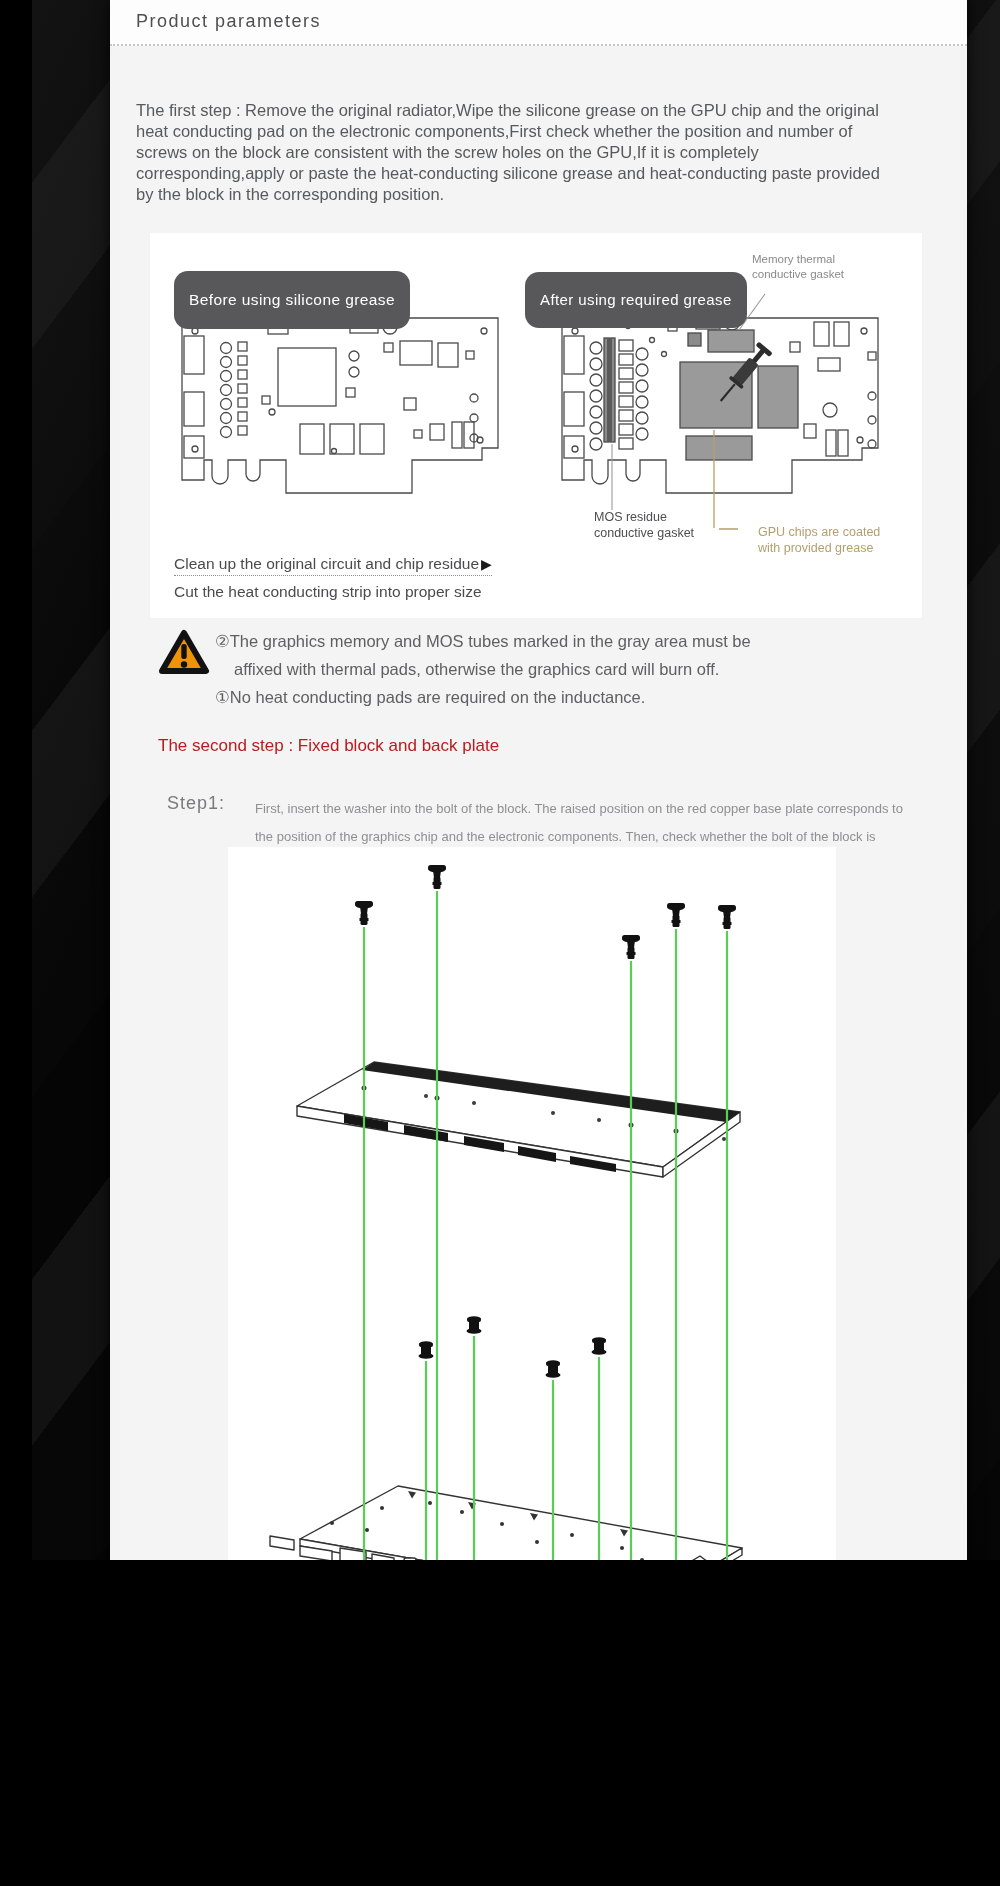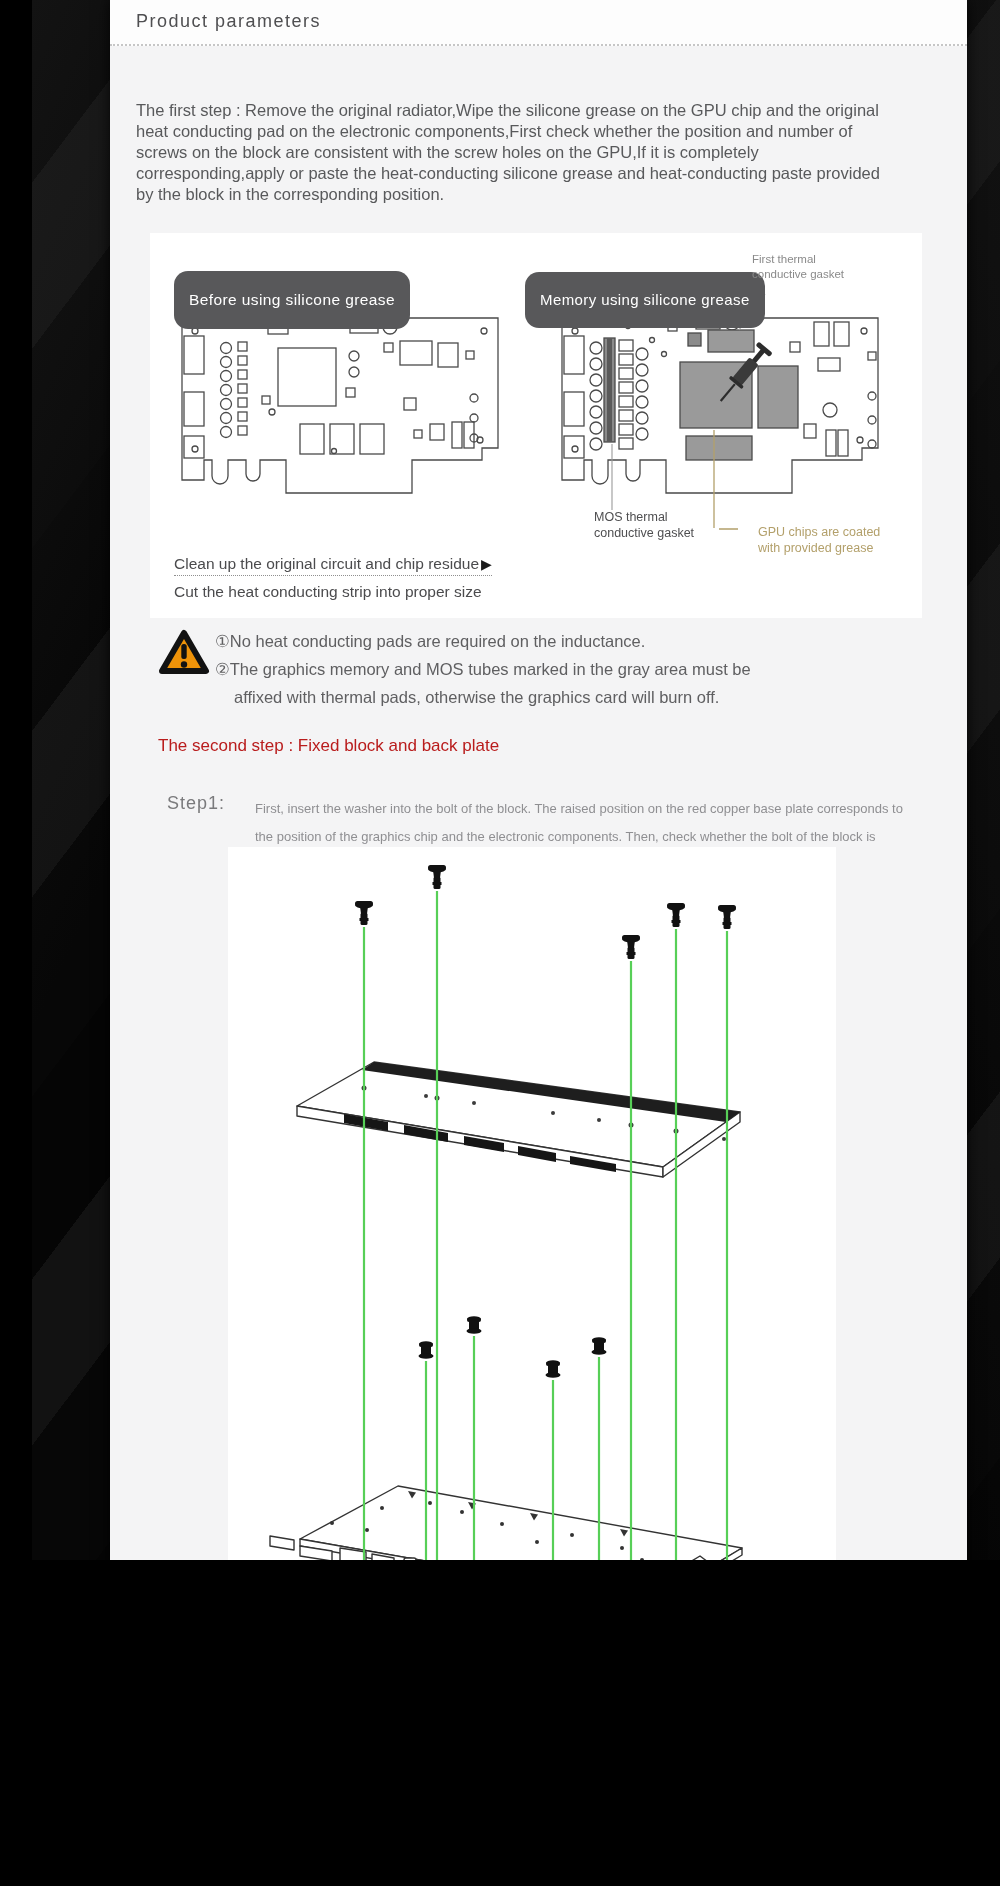--- a/index.html
+++ b/index.html
@@ -178,49 +178,49 @@
           </g>
 
           <g stroke-width="1.1" fill="none">
             <line x1="733" y1="294" x2="707" y2="330" stroke="#9a9a9a"></line>
             <line x1="580" y1="444" x2="580" y2="510" stroke="#9a9a9a"></line>
             <path d="M682,430 L682,528 M687,529 L706,529" stroke="#b3a06b" stroke-width="1.3"></path>
           </g>
         </svg>
 
         <div class="badge badge-before">Before using silicone grease</div>
-        <div class="badge badge-after">Memory using silicone grease</div>
+        <div class="badge badge-after">After using required grease</div>
 
         <div class="anno anno-memory">
-          <div>First thermal</div>
+          <div>Memory thermal</div>
           <div>conductive gasket</div>
         </div>
         <div class="anno anno-mos">
-          <div>MOS thermal</div>
+          <div>MOS residue</div>
           <div>conductive gasket</div>
         </div>
         <div class="anno anno-gpu">
           <div>GPU chips are coated</div>
           <div>with provided grease</div>
         </div>
 
         <div class="caption caption-clean">
           <span class="caption-underline"><span>Clean up the original circuit and chip residue</span><span class="arrow">▶</span></span>
         </div>
         <div class="caption caption-cut">Cut the heat conducting strip into proper size</div>
       </div>
 
       <svg class="warning-icon" viewBox="0 0 52 48" xmlns="http://www.w3.org/2000/svg">
         <path d="M26,5 L48,43 L4,43 Z" fill="#ef9309" stroke="#121212" stroke-width="6" stroke-linejoin="round"></path>
         <rect x="23.3" y="16" width="5.4" height="15" rx="2.5" fill="#121212"></rect>
         <circle cx="26" cy="36.5" r="3.2" fill="#121212"></circle>
       </svg>
       <div class="warning-text">
+        <div class="witem">②The graphics memory and MOS tubes marked in the gray area must be affixed with thermal pads, otherwise the graphics card will burn off.</div>
         <div class="witem">①No heat conducting pads are required on the inductance.</div>
-        <div class="witem">②The graphics memory and MOS tubes marked in the gray area must be affixed with thermal pads, otherwise the graphics card will burn off.</div>
       </div>
 
       <div class="step2-heading">The second step : Fixed block and back plate</div>
       <div class="step1-label">Step1:</div>
       <div class="step1-text">First, insert the washer into the bolt of the block. The raised position on the red copper base plate corresponds to the position of the graphics chip and the electronic components. Then, check whether the bolt of the block is aligned with the bolt hole position on the graphics card.</div>
 
       <div class="panel panel-step">
         <svg class="step-svg" viewBox="196 847 608 1009" xmlns="http://www.w3.org/2000/svg">
           <defs>
             <g id="pin" fill="#111">

